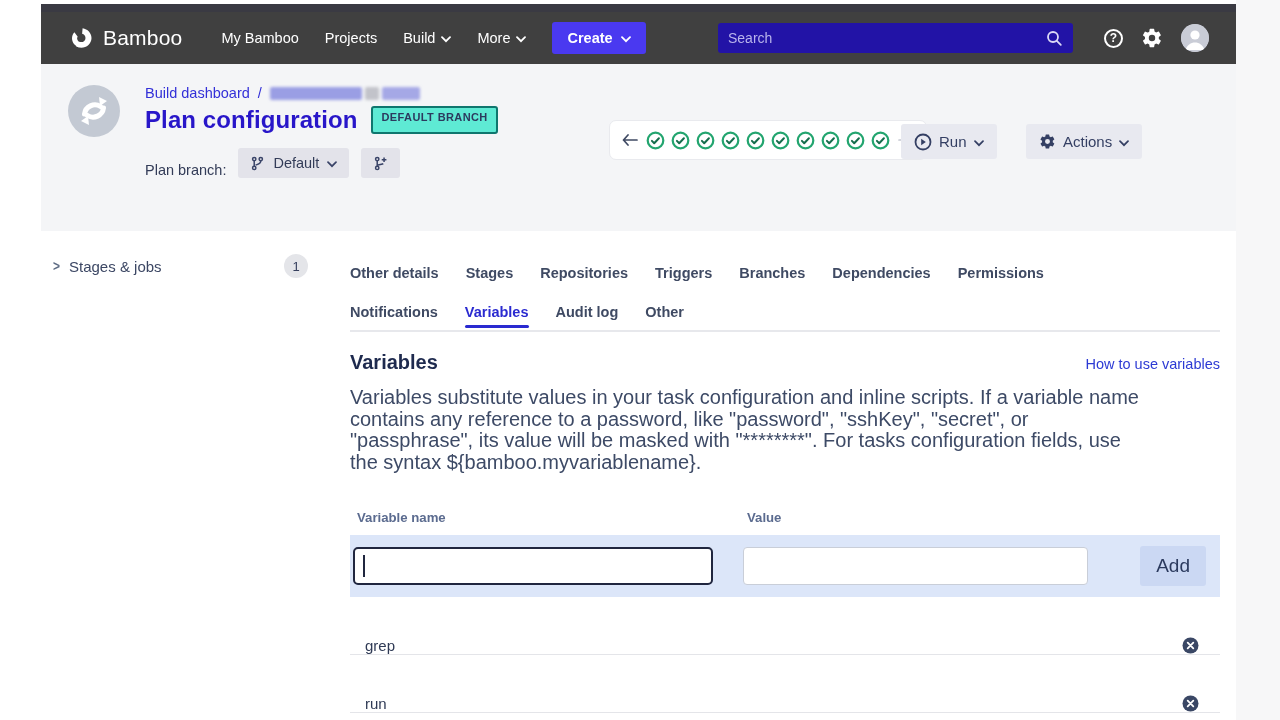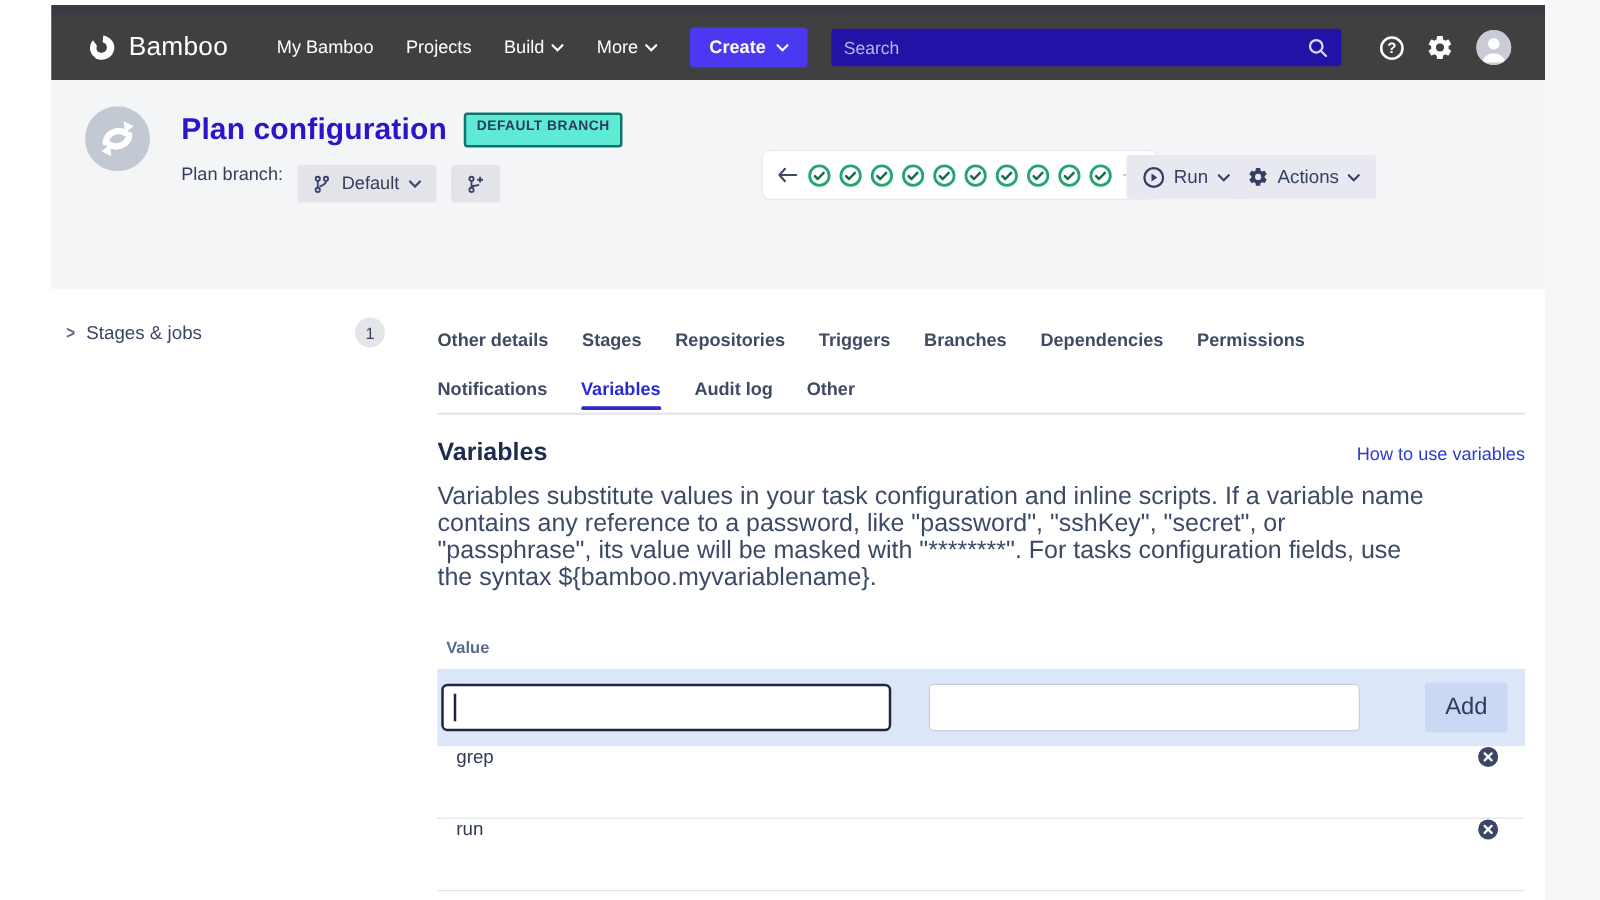--- a/index.html
+++ b/index.html
@@ -13,53 +13,53 @@
 
   
   .navbar { height:52px; background:#404040; display:flex; align-items:center; padding:0 18px 0 29px; color:#fff; }
   .brand { display:flex; align-items:center; gap:9px; margin-right:26px; cursor:pointer; }
   .brand-name { font-size:21px; font-weight:500; letter-spacing:.2px; }
   .nav-item { font-size:14.5px; font-weight:500; margin:0 13px; cursor:pointer; display:flex; align-items:flex-start; gap:6px; white-space:nowrap; }
   .chev { display:inline-block; }
   .create-btn { background:#4a39f0; border:none; color:#fff; font-family:inherit; font-weight:700; font-size:14.5px;
     padding:8px 15px; border-radius:3px; margin-left:13px; display:flex; align-items:center; gap:8px; cursor:pointer; }
   .nav-spacer { flex:1; }
-  .search-box { width:408px; height:30px; background:#2213a6; border-radius:3px; display:flex; align-items:center;
+  .search-box { width:355px; height:30px; background:#2213a6; border-radius:3px; display:flex; align-items:center;
     padding:0 10px; margin-right:22px; }
   .search-box input { flex:1; background:transparent; border:none; outline:none; color:#e8e6fb; font-size:14px; font-family:inherit; }
   .search-box input::placeholder { color:#b9b4ec; }
   .nav-icon { margin:0 9px; cursor:pointer; display:flex; align-items:center; }
   .help-circle { width:19px; height:19px; border:2px solid #fff; border-radius:50%; display:flex; align-items:center;
     justify-content:center; font-size:12px; font-weight:700; color:#fff; }
   .avatar { width:28px; height:28px; border-radius:50%; background:#c9ccd6; overflow:hidden; display:flex; align-items:flex-end; justify-content:center; }
 
   
   .hdr { position:relative; height:167px; background:#f4f5f7; padding:21px 0 0 104px; }
   .plan-avatar { position:absolute; left:27px; top:21px; }
   .crumbs { display:flex; align-items:center; gap:8px; font-size:14.5px; }
   .crumb-link { color:#3330d8; cursor:pointer; }
   .crumb-sep { color:#3330d8; }
   .redacted { display:inline-flex; gap:3px; align-items:center; filter:blur(1.5px); }
   .redacted i { display:inline-block; height:13px; border-radius:2px; }
   .title-row { display:flex; gap:14px; margin-top:5px; }
   .page-title { font-size:24px; font-weight:700; color:#2816c9; letter-spacing:.1px; }
   .lozenge { background:#5eead4; border:2px solid #0f766e; border-radius:3px; color:#2c3a5e;
     font-size:11px; font-weight:700; letter-spacing:.4px; padding:3px 8px; }
-  .branch-row { display:flex; align-items:flex-start; gap:12px; margin-top:14px; font-size:14.5px; color:#333c58; }
+  .branch-row { display:flex; align-items:flex-end; gap:12px; margin-top:14px; font-size:14.5px; color:#333c58; }
   .ghost-btn { background:#e3e3ea; border:none; border-radius:3px; height:30px; display:flex; align-items:center;
     gap:8px; padding:0 12px; font-family:inherit; font-size:14.5px; color:#333c58; cursor:pointer; }
   .status-strip { position:absolute; left:568px; top:56px; height:40px; background:#fff; border:1px solid #e9eaee;
     border-radius:7px; display:flex; align-items:center; gap:6px; padding:0 10px; }
   .check { display:flex; align-items:center; cursor:pointer; }
   .arrow-btn { display:flex; align-items:center; cursor:pointer; margin:0 2px; }
   .hdr-btn { position:absolute; top:60px; background:#e8e9f0; border:none; border-radius:3px; height:35px;
     display:flex; align-items:center; gap:7px; padding:0 13px; font-family:inherit; font-size:15px; font-weight:500;
     color:#343f63; cursor:pointer; }
   .run-btn { left:860px; }
-  .actions-btn { left:944px; }
+  .actions-btn { left:985px; }
 
   
   .body-row { display:flex; align-items:flex-start; }
   .sidebar { width:276px; flex:none; padding-top:10px; }
   .side-sel { position:relative; height:33px; line-height:33px; background:#2a1bc2; color:#fff;
     font-size:14px; font-weight:700; padding-left:33px; cursor:pointer; }
   .side-sel::after { content:""; position:absolute; right:0; top:50%; margin-top:-7px;
     border-top:7px solid transparent; border-bottom:7px solid transparent; border-right:8px solid #ffffff; }
   .side-item { display:flex; align-items:center; padding:13px 9px 13px 12px; cursor:pointer; }
   .side-caret { color:#5e6c84; font-size:12px; font-weight:700; margin-right:9px; transform:scaleY(1.25); }
@@ -84,21 +84,21 @@
   .vt-head { display:flex; padding-left:7px; font-size:13.2px; font-weight:700; color:#5b6b8f; }
   .col-name { width:390px; flex:none; }
   .col-value { width:353px; flex:none; }
   .add-row { margin-top:10px; background:#dce6f9; display:flex; align-items:center; padding:11px 7px 11px 3px; }
   .fake-input { background:#fff; height:38px; border-radius:4px; display:flex; align-items:center; padding:0 8px; }
   .input-name { width:360px; border:2px solid #20263f; border-radius:5px; }
   .caret { width:1.5px; height:22px; background:#20263f; }
   .input-value { width:345px; border:1px solid #c9ced8; }
   .add-btn { margin-left:auto; margin-right:7px; background:#cbd8f3; border:none; border-radius:3px; color:#2b3a5e;
     font-family:inherit; font-size:19px; font-weight:500; padding:9px 16px; cursor:pointer; }
-  .var-row { display:flex; align-items:flex-start; height:58px; padding:0 21px 0 15px; border-bottom:1px solid #e4e5e9; }
+  .var-row { display:flex; align-items:flex-end; height:58px; padding:0 21px 0 15px; border-bottom:1px solid #e4e5e9; }
   .var-name { font-size:15px; color:#2f3a55; }
   .del-btn { margin-left:auto; cursor:pointer; display:flex; align-items:center; }
 </style>
 </head>
 <body>
 
 <div class="right-gutter"></div>
 <div class="page">
 
   <div class="top-strip"></div>
@@ -177,20 +177,29 @@
         <circle cx="26" cy="26" r="26" fill="#c3c9d3"></circle>
         <g stroke="#ffffff" stroke-width="5" fill="none" stroke-linecap="round">
           <path d="M16.5 29a10.5 10.5 0 0116-7.5"></path>
           <path d="M35.5 23a10.5 10.5 0 01-16 7.5"></path>
         </g>
         <path d="M31 12l8 4-7 5z" fill="#ffffff"></path>
         <path d="M21 40l-8-4 7-5z" fill="#ffffff"></path>
       </svg>
     </span>
 
+    <div class="crumbs">
+      <span class="crumb-link">Build dashboard</span>
+      <span class="crumb-sep">/</span>
+      <span class="redacted">
+        <i style="width:92px;background:#9a9ee4"></i>
+        <i style="width:14px;background:#c2c3ca"></i>
+        <i style="width:38px;background:#a5a8e6"></i>
+      </span>
+    </div>
 
     <div class="title-row">
       <span class="page-title">Plan configuration</span>
       <span class="lozenge">DEFAULT BRANCH</span>
     </div>
 
     <div class="branch-row">
       <span>Plan branch:</span>
       <button class="ghost-btn">
         <span style="display:flex">
@@ -346,20 +355,21 @@
 
       <div class="section-head">
         <span class="h2">Variables</span>
         <span class="help-link">How to use variables</span>
       </div>
 
       <p class="desc">Variables substitute values in your task configuration and inline scripts. If a variable name contains any reference to a password, like "password", "sshKey", "secret", or "passphrase", its value will be masked with "********". For tasks configuration fields, use the syntax ${bamboo.myvariablename}.</p>
 
       <div class="vtable">
         <div class="vt-head">
+          <span class="col-name">Variable name</span>
           <span class="col-value">Value</span>
         </div>
 
         <div class="add-row">
           <span class="col-name">
             <span class="fake-input input-name">
                 <span class="caret"></span>
               </span>
           </span>
           <span class="col-value">

